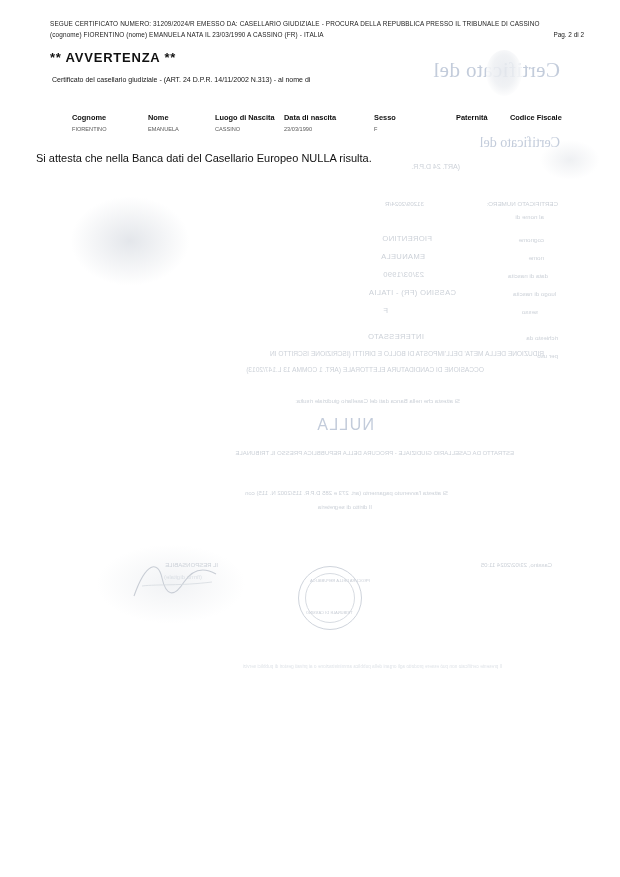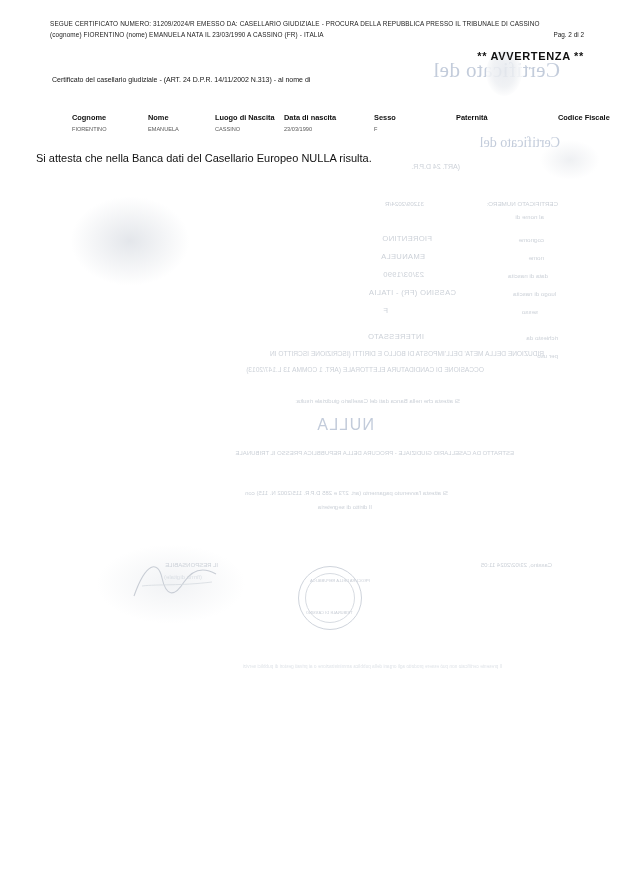--- a/index.html
+++ b/index.html
@@ -44,22 +44,22 @@
     top: 31px;
     font-size: 6.4px;
     color: #1a1a1a;
     text-align: right;
   }
   .avvertenza {
     position: absolute;
     left: 50px;
     right: 36px;
     top: 50px;
-    text-align: right;
-    font-size: 11px;
+    text-align: left;
+    font-size: 13px;
     font-weight: bold;
     letter-spacing: 0.06em;
   }
   .sub-line {
     position: absolute;
     left: 52px;
     top: 76px;
     font-size: 7px;
     color: #141414;
   }
@@ -92,21 +92,21 @@
     font-size: 5.6px;
     color: #585858;
     white-space: nowrap;
   }
   .c-cognome   { left: 20px; }
   .c-nome      { left: 96px; }
   .c-luogo     { left: 163px; }
   .c-data      { left: 232px; }
   .c-sesso     { left: 322px; }
   .c-paternita { left: 404px; }
-  .c-cf        { left: 458px; margin-left: 48px; }
+  .c-cf        { left: 458px; }
 
   .attesta {
     position: absolute;
     left: 36px;
     top: 152px;
     font-size: 11px;
     color: #111111;
   }
 
   

